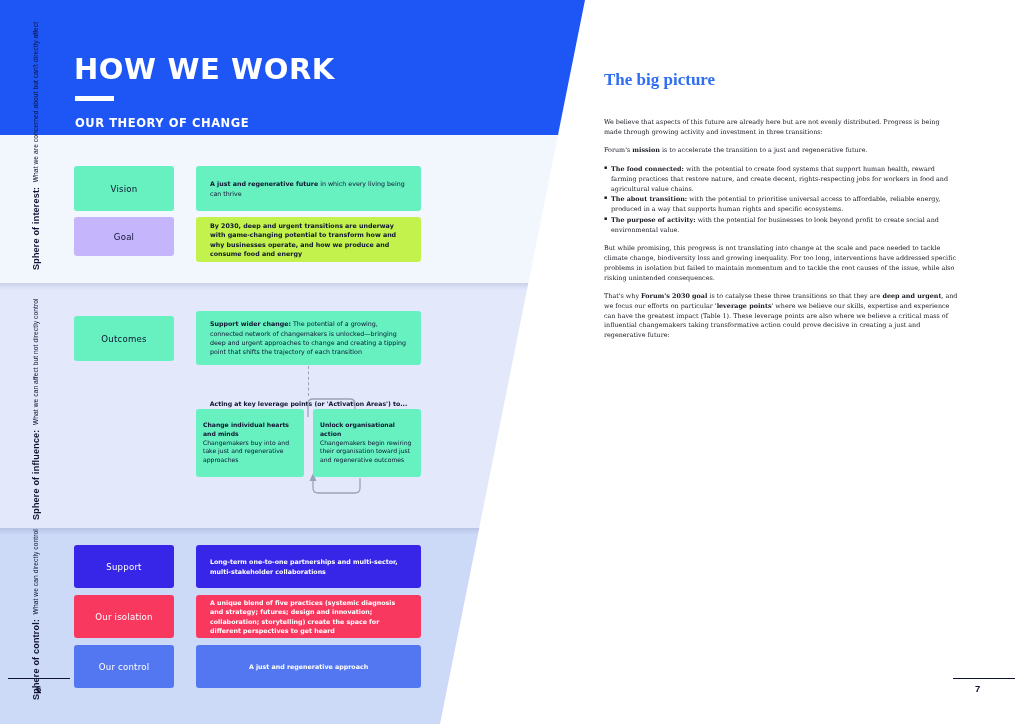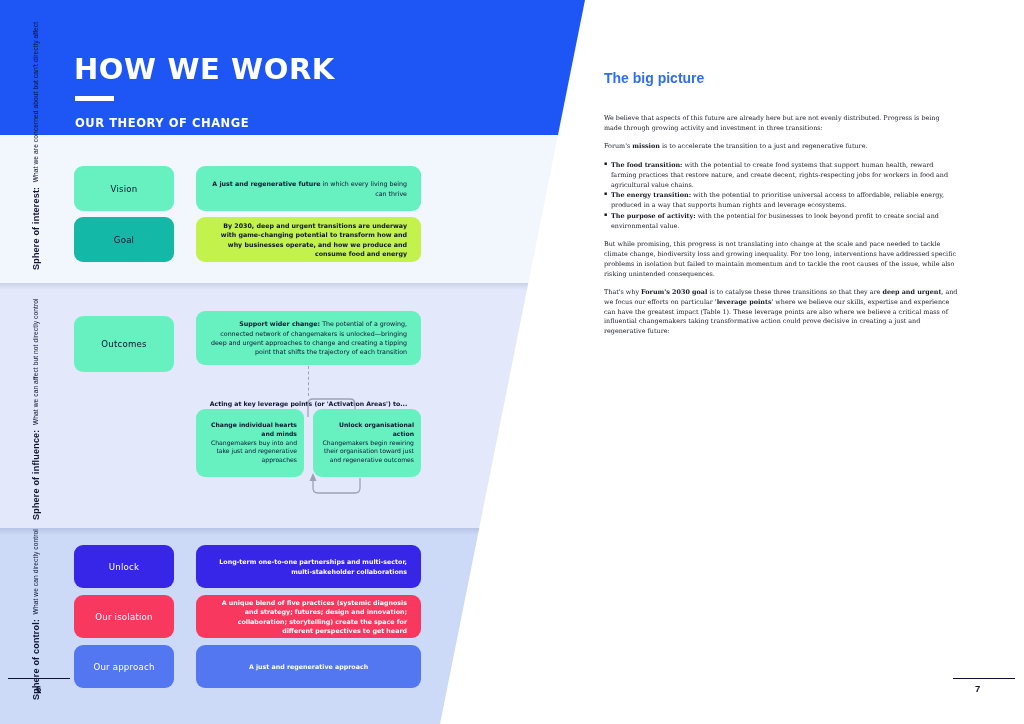--- a/index.html
+++ b/index.html
@@ -52,40 +52,40 @@
   #sphere-interest{left:27px;top:150px;height:120px;}
   #sphere-influence{left:27px;top:390px;height:130px;}
   #sphere-control{left:27px;top:590px;height:110px;}
 
   
   #page-num-left-rule{position:absolute;left:8px;top:678px;width:62px;height:1.3px;background:#0d1330;}
   #page-num-left{position:absolute;left:36px;top:683px;font-size:9.5px;font-weight:bold;color:#0d1330;}
 
   
   .lbox{
-    position:absolute;border-radius:9px;
-    display:flex;align-items:center;justify-content:center;text-align:right;
+    position:absolute;border-radius:3px;
+    display:flex;align-items:center;justify-content:center;text-align:left;
     box-sizing:border-box;
     font-family:"DejaVu Sans", sans-serif;
   }
   .lbox-label{font-size:8.6px;font-weight:500;letter-spacing:.2px;}
   .lbox-body{font-size:6.3px;line-height:1.5;padding:6px 14px;}
   .lbox-body b{font-weight:bold;}
 
   .col-a{left:74px;width:100px;}
   .col-b{left:196px;width:225px;}
 
   
   #box-vision-label{top:166px;height:45px;background:#67f0c0;color:#0d1330;}
   #box-vision-body {top:166px;height:45px;background:#67f0c0;color:#0d1330;}
-  #box-goal-label  {top:217px;height:45px;background:#14b8a6;color:#0d1330;}
+  #box-goal-label  {top:217px;height:39px;background:#c4b5fd;color:#0d1330;}
   #box-goal-body   {top:217px;height:45px;background:#c3f24c;color:#0d1330;}
 
   
-  #box-outcomes-label{top:316px;height:56px;background:#67f0c0;color:#0d1330;}
+  #box-outcomes-label{top:316px;height:45px;background:#67f0c0;color:#0d1330;}
   #box-outcomes-body {top:311px;height:54px;background:#67f0c0;color:#0d1330;}
 
   #leverage-caption{
     position:absolute;left:196px;top:400px;width:225px;text-align:center;
     font-size:6.2px;font-weight:bold;color:#0d1330;
     font-family:"DejaVu Sans", sans-serif;
   }
 
   #box-hearts{left:196px;top:409px;width:108px;height:68px;background:#67f0c0;color:#0d1330;}
   #box-unlock{left:313px;top:409px;width:108px;height:68px;background:#67f0c0;color:#0d1330;}
@@ -111,22 +111,22 @@
     border-left:1.2px dashed #9aa3b5;}
 
   
   #cycle-svg{position:absolute;left:190px;top:382px;}
 
   
   #right-page{position:absolute;left:600px;top:0;width:424px;height:724px;background:#fff;}
   #rp-inner{position:absolute;left:4px;top:70px;width:355px;}
 
   #rp-heading{
-    color:#2f6ef0;font-size:14px;font-weight:bold;
-    font-family:Liberation Sans, sans-serif;margin-bottom:28px;
+    color:#2f6ef0;font-size:17px;font-weight:bold;
+    font-family:Liberation Serif, serif;margin-bottom:28px;
   }
   .rp-para{
     font-family:"DejaVu Serif", serif;
     font-size:6.4px;line-height:1.52;color:#15181f;margin-bottom:9px;text-align:left;
   }
   .rp-para b{font-weight:bold;}
   .rp-list{margin:0 0 9px 0;padding:0;list-style:none;}
   .rp-list li{
     font-family:"DejaVu Serif", serif;
     font-size:6.4px;line-height:1.52;color:#15181f;
@@ -196,52 +196,52 @@
     <polygon points="123,91 119.5,99 126.5,99" fill="#9aa3b5"></polygon>
   </svg>
 
   <div class="lbox dual-body" id="box-hearts">
     <span><b>Change individual hearts and minds</b><br><span>Changemakers buy into and take just and regenerative approaches</span></span>
   </div>
   <div class="lbox dual-body" id="box-unlock">
     <span><b>Unlock organisational action</b><br><span>Changemakers begin rewiring their organisation toward just and regenerative outcomes</span></span>
   </div>
 
-  <div class="lbox col-a lbox-label" id="box-outputs-label">Unlock</div>
+  <div class="lbox col-a lbox-label" id="box-outputs-label">Support</div>
   <div class="lbox col-b lbox-body" id="box-outputs-body">
     <b>Long-term one-to-one partnerships and multi-sector, multi-stakeholder collaborations</b>
   </div>
 
   <div class="lbox col-a lbox-label" id="box-activities-label">Our isolation</div>
   <div class="lbox col-b lbox-body" id="box-activities-body">
     <b>A unique blend of five practices (systemic diagnosis and strategy; futures; design and innovation; collaboration; storytelling) create the space for different perspectives to get heard</b>
   </div>
 
-  <div class="lbox col-a lbox-label" id="box-approach-label">Our approach</div>
+  <div class="lbox col-a lbox-label" id="box-approach-label">Our control</div>
   <div class="lbox col-b lbox-body" id="box-approach-body">
     <b>A just and regenerative approach</b>
   </div>
 </div>
 
 <div id="page-num-left-rule"></div>
 <div id="page-num-left">6</div>
 
 <div id="right-page">
   <div id="rp-inner">
     <div id="rp-heading">The big picture</div>
 
     <p class="rp-para">We believe that aspects of this future are already here but are not evenly distributed. Progress is being made through growing activity and investment in three transitions:</p>
 
     <p class="rp-para">
       <span>Forum's </span><b>mission</b><span> is to accelerate the transition to a just and regenerative future.</span>
     </p>
 
     <ul class="rp-list">
-      <li><b>The food transition:</b><span> with the potential to create food systems that support human health, reward farming practices that restore nature, and create decent, rights-respecting jobs for workers in food and agricultural value chains.</span></li>
-      <li><b>The energy transition:</b><span> with the potential to prioritise universal access to affordable, reliable energy, produced in a way that supports human rights and leverage ecosystems.</span></li>
+      <li><b>The food connected:</b><span> with the potential to create food systems that support human health, reward farming practices that restore nature, and create decent, rights-respecting jobs for workers in food and agricultural value chains.</span></li>
+      <li><b>The about transition:</b><span> with the potential to prioritise universal access to affordable, reliable energy, produced in a way that supports human rights and specific ecosystems.</span></li>
       <li><b>The purpose of activity:</b><span> with the potential for businesses to look beyond profit to create social and environmental value.</span></li>
     </ul>
 
     <p class="rp-para">But while promising, this progress is not translating into change at the scale and pace needed to tackle climate change, biodiversity loss and growing inequality. For too long, interventions have addressed specific problems in isolation but failed to maintain momentum and to tackle the root causes of the issue, while also risking unintended consequences.</p>
 
     <p class="rp-para">
       <span>That's why </span><b>Forum's 2030 goal</b><span> is to catalyse these three transitions so that they are </span><b>deep and urgent</b><span>, and we focus our efforts on particular '</span><b>leverage points</b><span>' where we believe our skills, expertise and experience can have the greatest impact (Table 1). These leverage points are also where we believe a critical mass of influential changemakers taking transformative action could prove decisive in creating a just and regenerative future:</span>
     </p>
   </div>
 

